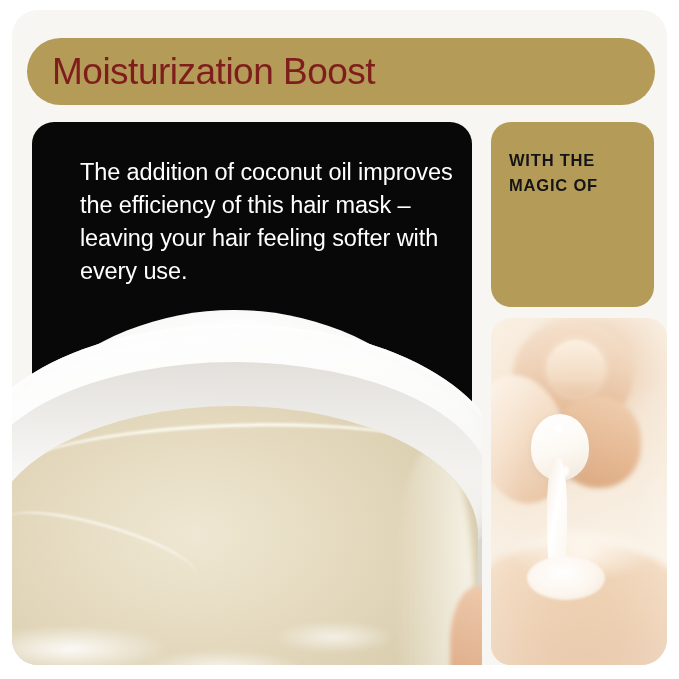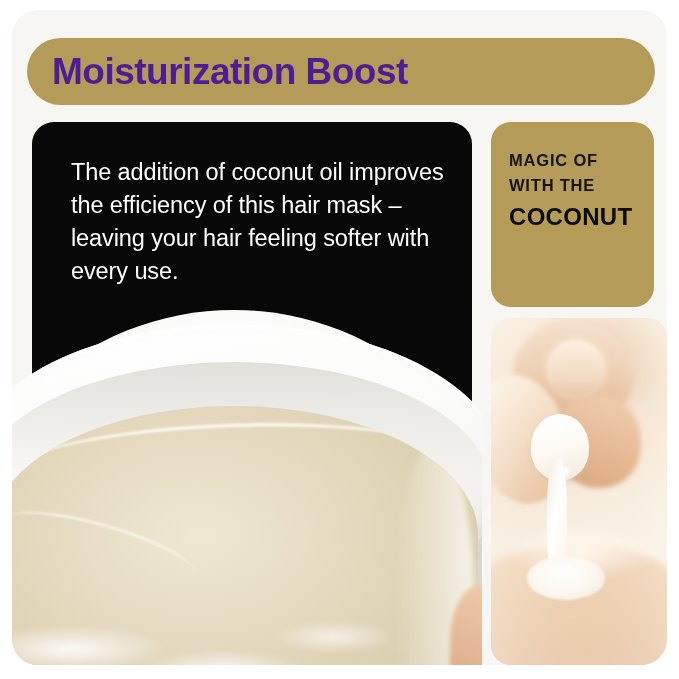--- a/index.html
+++ b/index.html
@@ -35,41 +35,41 @@
     width: 628px;
     height: 67px;
     background: #b49b57;
     border-radius: 34px;
     display: flex;
     align-items: center;
     z-index: 30;
   }
   .title-text {
     font-size: 37px;
-    font-weight: bold;
-    color: #4c1d95;
+    font-weight: normal;
+    color: #7f1d1d;
     letter-spacing: -0.5px;
     padding-left: 25px;
     line-height: 1;
   }
 
   
   .copy-box {
     position: absolute;
     left: 20px;
     top: 112px;
     width: 440px;
     height: 390px;
     background: #080808;
     border-radius: 22px;
     z-index: 10;
   }
   .copy-text {
     position: absolute;
-    left: 39px;
+    left: 48px;
     top: 34px;
     width: 375px;
     font-size: 23.5px;
     line-height: 33px;
     color: #ffffff;
     letter-spacing: -0.1px;
   }
 
   
   .magic-box {
@@ -376,23 +376,22 @@
 
   <div class="title-banner">
     <div class="title-text">Moisturization Boost</div>
   </div>
 
   <div class="copy-box">
     <div class="copy-text">The addition of coconut oil improves the efficiency of this hair mask – leaving your hair feeling softer with every use.</div>
   </div>
 
   <div class="magic-box">
+    <div class="magic-small">WITH THE</div>
     <div class="magic-small">MAGIC OF</div>
-    <div class="magic-small">WITH THE</div>
-    <div class="magic-big">COCONUT</div>
   </div>
 
   <div class="jar-photo">
     <div class="jar-wrap">
       <div class="jar-body"></div>
       <div class="jar-rim"></div>
       <div class="jar-rim-shade"></div>
       <div class="jar-cream">
         <div class="cream-sheen-1"></div>
         <div class="cream-sheen-2"></div>

